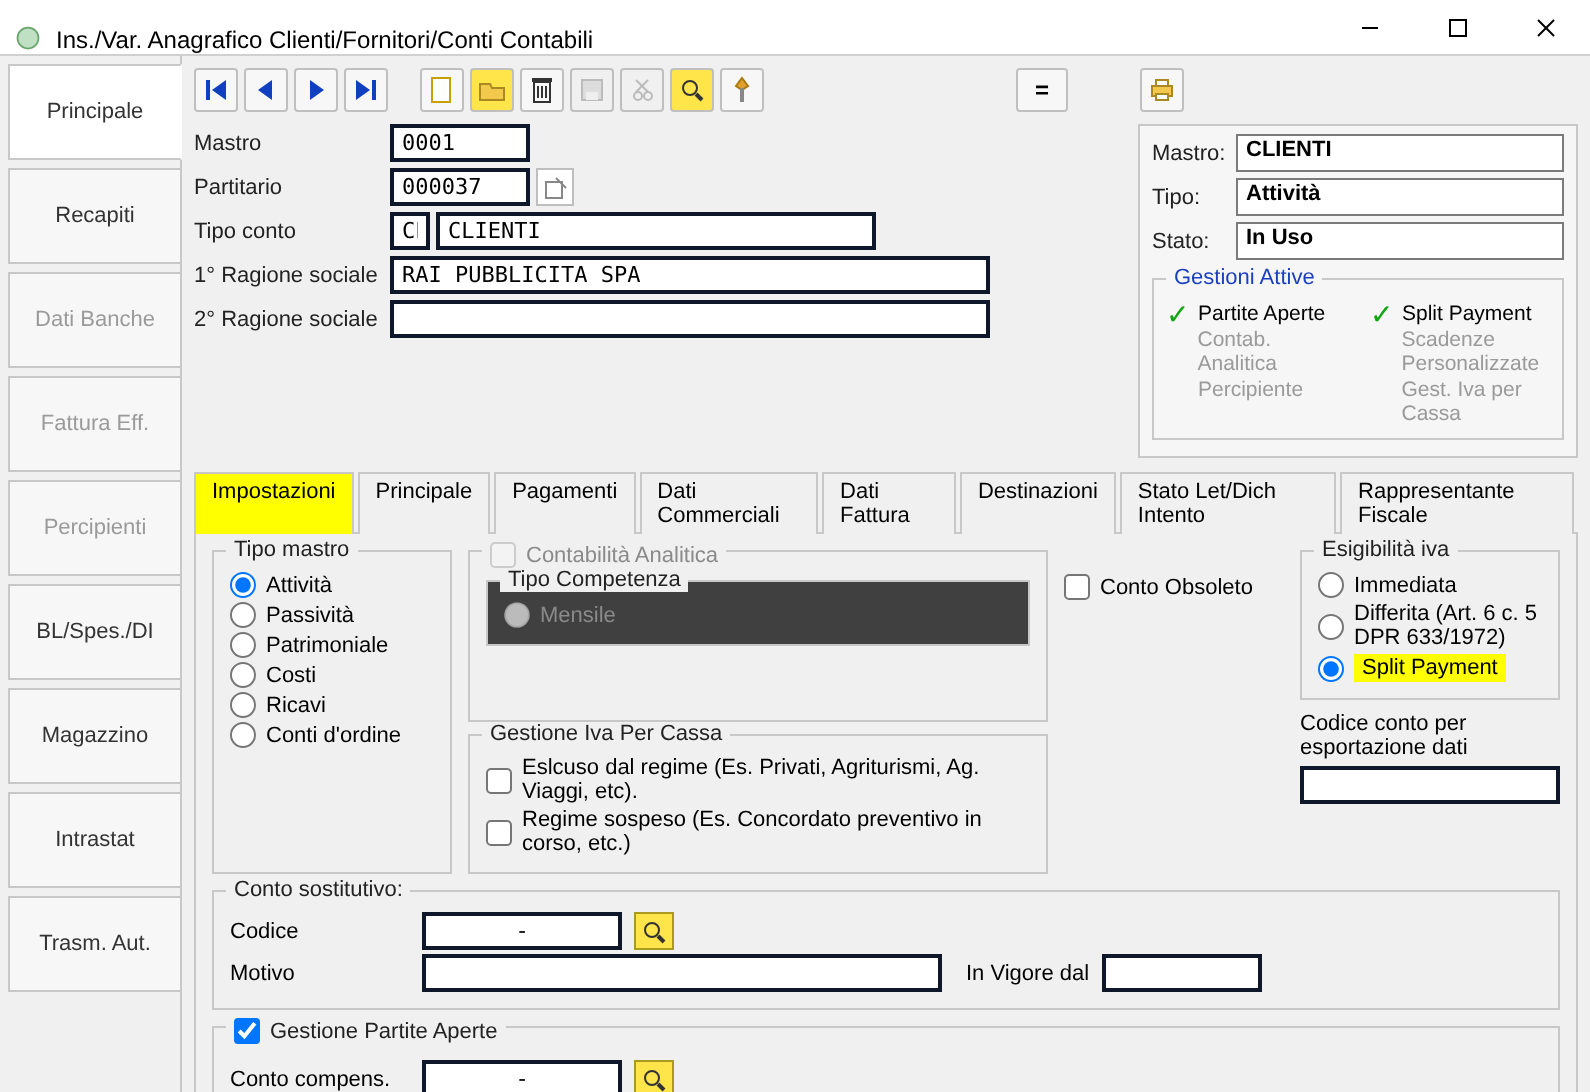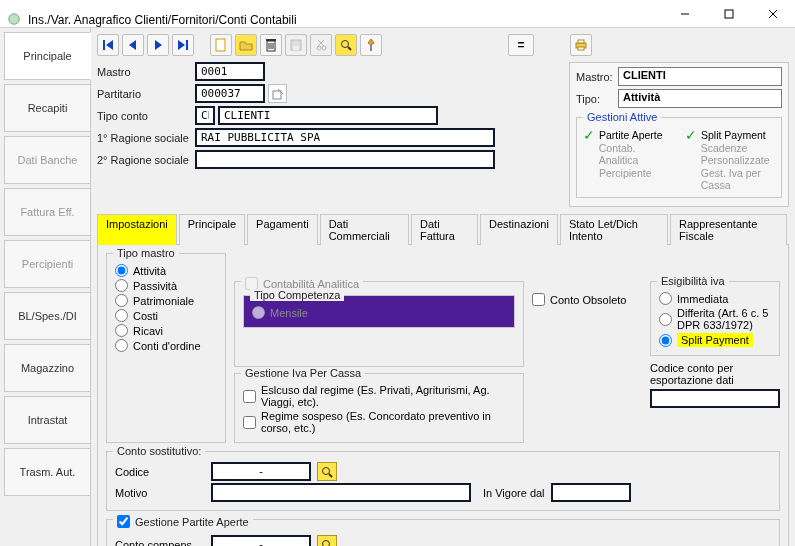--- a/index.html
+++ b/index.html
@@ -36,21 +36,21 @@
   .gcol { flex:1; display:flex; flex-direction:column; gap:1px; font-size:10.5px; }
   .gitem { display:flex; align-items:center; gap:4px; }
   .gitem .chk { color:#11a611; font-size:14px; line-height:10px; width:12px; }
   .gitem.dim { color:#9a9a9a; }
   .gitem.dim .chk { visibility:hidden; }
   .subtabs { display:flex; border-bottom:1px solid #c8c8c8; margin-top:6px; }
   .stab { padding:3px 8px 3px 8px; border:1px solid #c8c8c8; border-bottom:none; background:#f0f0f0; margin-right:2px; font-size:11px; cursor:pointer; position:relative; top:1px; }
   .stab.active { background:#ffff00; }
   .panel { border:1px solid #c8c8c8; border-top:none; background:#f0f0f0; padding:8px; }
   .cols { display:flex; gap:8px; }
-  .col { display:flex; flex-direction:column;margin-top:28px; }
+  .col { display:flex; flex-direction:column; }
   .radio-row, .check-row { display:flex; align-items:center; gap:5px; margin:2px 0; font-size:11px; }
   .radio-row input, .check-row input { margin:0; }
   .hl { background:#ffff00; padding:1px 4px; }
   .group { border:1px solid #c8c8c8; padding:6px 8px; background:#f0f0f0; }
   .group .gtitle { position:relative; top:-13px; left:-2px; background:#f0f0f0; padding:0 4px; display:inline-block; color:#222; }
   .group-inner { margin-top:-10px; }
   .formline { display:flex; align-items:center; gap:6px; margin:2px 0; }
   .formline .lab { width:90px; }
   svg { display:block; }
   .yb { width:20px; height:19px; background:#ffe54a; border:1px solid #aa9a20; display:flex; align-items:center; justify-content:center; cursor:pointer; }
@@ -216,20 +216,24 @@
 
       <div class="head-right">
         <div class="frow">
             <span class="sumlabel">Mastro:</span>
             <div class="sumval">CLIENTI</div>
           </div>
         <div class="frow">
             <span class="sumlabel">Tipo:</span>
             <div class="sumval">Attività</div>
           </div>
+        <div class="frow">
+            <span class="sumlabel">Stato:</span>
+            <div class="sumval">In Uso</div>
+          </div>
         <fieldset style="margin-top:2px">
           <legend>Gestioni Attive</legend>
           <div class="gest">
             <div class="gcol">
               <div class="gitem">
                   <span class="chk">✓</span>
                   <span>Partite Aperte</span>
                 </div>
               <div class="gitem dim">
                   <span class="chk">✓</span>
@@ -304,21 +308,21 @@
         </div>
 
         <div class="col" style="width:290px;gap:6px">
 
           <div class="group" style="height:86px">
             <span class="gtitle"><label class="check-row dimtext">
                   <input type="checkbox" disabled="" style="">
                   <span>Contabilità Analitica</span>
                 </label></span>
             <div class="group-inner">
-              <div class="group" style="background:#4c1d95">
+              <div class="group" style="background:#404040">
                 <span class="gtitle dimtext">Tipo Competenza</span>
                 <div class="group-inner">
                   <label class="radio-row dimtext">
                       <input type="radio" name="tc" disabled="" style="">
                       <span>Mensile</span>
                     </label>
                 </div>
               </div>
             </div>
           </div>

